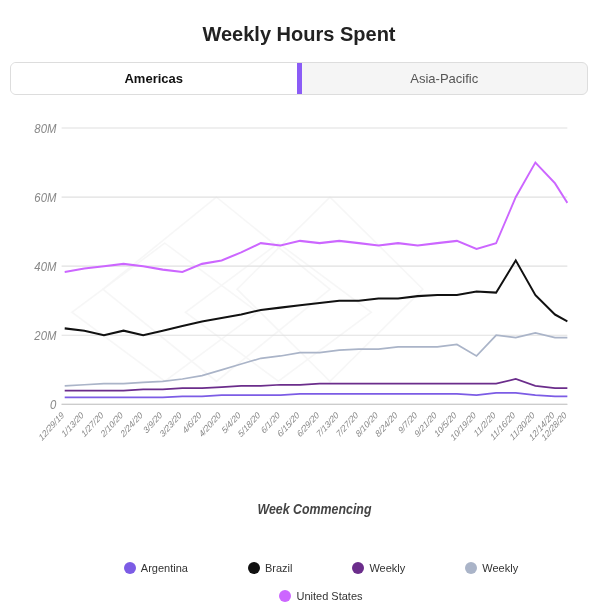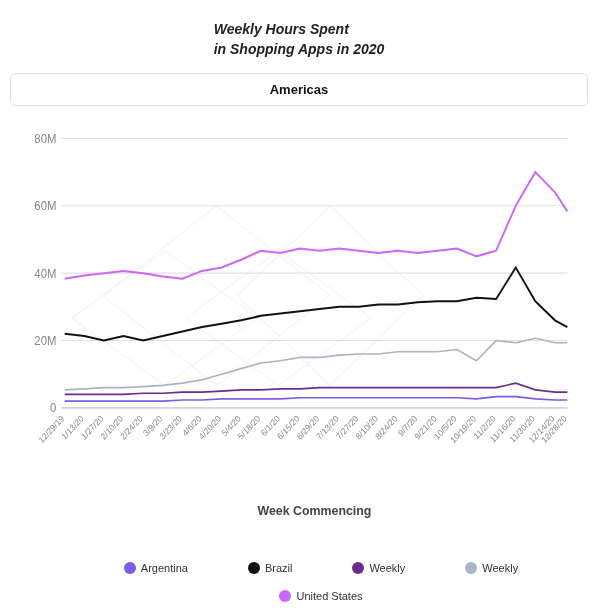--- a/index.html
+++ b/index.html
@@ -13,27 +13,26 @@
     .container {
       width: 598px;
       height: 616px;
       background: #fff;
       display: flex;
       flex-direction: column;
       align-items: center;
       padding: 20px 10px 10px 10px;
     }
     .title {
-      font-size: 14px;
+      font-size: 20px;
       font-weight: 600;
-      text-align: left;
+      text-align: right;
       color: #222;
       line-height: 1.4;
       margin-bottom: 14px;
-      font-style: italic;
     }
     .tabs {
       display: flex;
       width: 100%;
       border: 1px solid #ddd;
       border-radius: 6px;
       overflow: hidden;
       margin-bottom: 10px;
       background: #f5f5f5;
     }
@@ -49,20 +48,21 @@
     .tab:last-child { border-right: none; }
     .tab.active {
       background: #fff;
       font-weight: 700;
       color: #111;
     }
     .chart-area {
       width: 100%;
       flex: 1;
       position: relative;
+      font-style: italic;
     }
     svg.chart {
       width: 100%;
       height: 100%;
     }
     .legend {
       display: flex;
       flex-direction: row;
       align-items: center;
       justify-content: center;
@@ -89,25 +89,25 @@
     .legend-dot.canada { background: #6b2d8b; }
     .legend-dot.mexico { background: #aab4c8; }
     .legend-dot.us { background: #cc66ff; }
   </style>
 </head>
 <body>
 
 <div class="container">
   <div class="title">
     <span>Weekly Hours Spent</span><br>
-    <span>in Shopping Apps in 2020</span>
   </div>
 
   <div class="tabs">
     <div class="tab active">Americas</div>
+    <div class="tab">Asia-Pacific</div>
   </div>
 
   <div class="chart-area">
     <svg class="chart" viewBox="0 0 560 390" preserveAspectRatio="none">
 
       <g opacity="0.08" fill="none" stroke="#999" stroke-width="1.5">
 
         <polygon points="200,80 310,160 200,240 90,160"></polygon>
         <polygon points="260,120 350,180 260,240 170,180"></polygon>
         <polygon points="310,80 400,160 310,240 220,160"></polygon>

